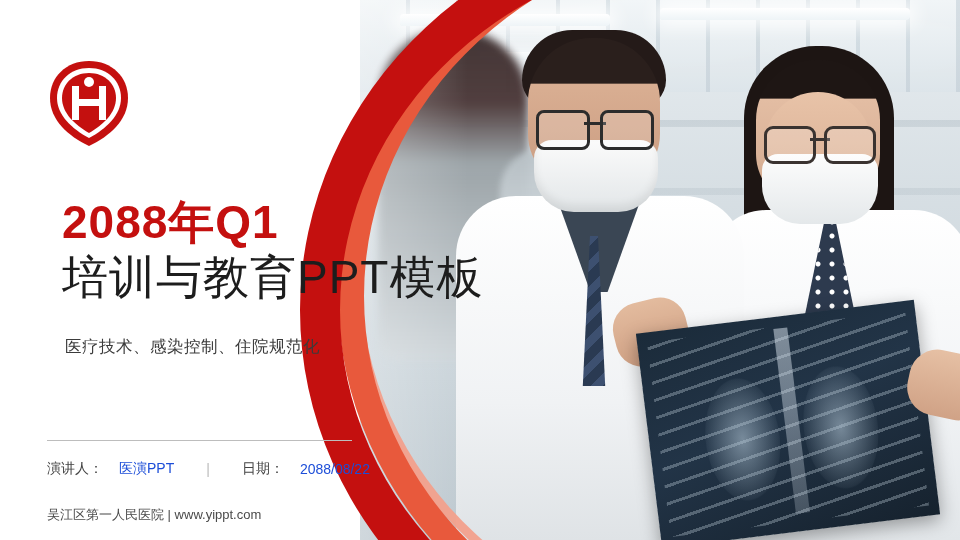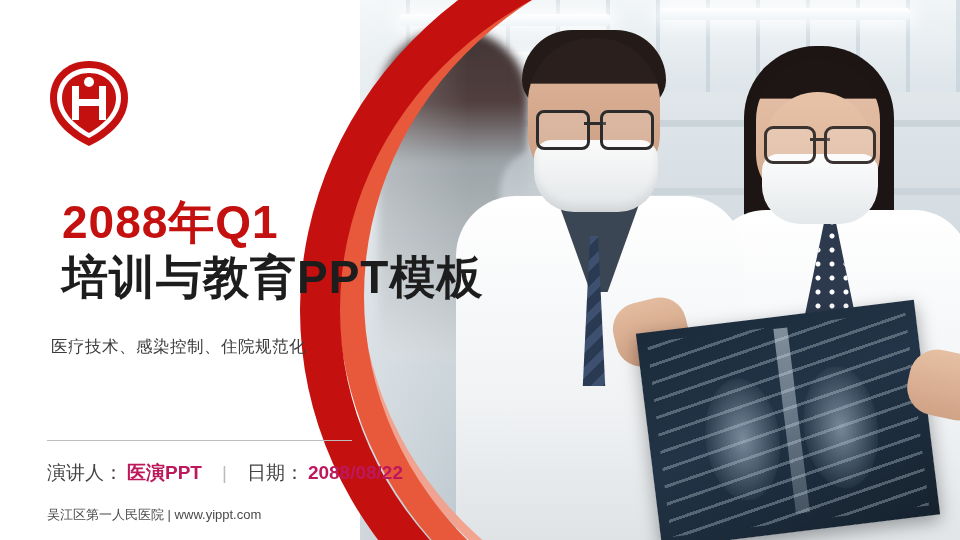--- a/index.html
+++ b/index.html
@@ -269,38 +269,38 @@
     position: absolute;
     left: 46px; top: 58px;
     width: 86px; height: 90px;
   }
   .title-block { position: absolute; left: 46px; top: 196px; width: 470px; margin-left: 16px; }
   .title-1 {
     font-size: 46px; font-weight: bold; color: #c4100f; letter-spacing: 1px;
     line-height: 1.15; margin: 0;
   }
   .title-2 {
-    font-size: 46px; font-weight: bold; color: #1d1d1d; letter-spacing: 1px;
+    font-size: 46px; font-weight: normal; color: #1d1d1d; letter-spacing: 1px;
     line-height: 1.15; margin: 2px 0 0 0;
   }
   .subtitle {
-    position: absolute; left: 51px; top: 336px;
+    position: absolute; left: 65px; top: 336px;
     font-size: 16.5px; color: #3b3b3b; letter-spacing: .5px;
   }
   .rule {
     position: absolute; left: 47px; top: 440px; width: 305px; height: 1px;
     background: #bdbdbd;
   }
   .meta {
     position: absolute; left: 47px; top: 460px;
-    font-size: 19px; color: #333333;
-    display: flex; align-items: center; gap: 4px;
+    font-size: 14px; color: #333333;
+    display: flex; align-items: center; gap: 16px;
   }
   .meta .label { color: #444; }
-  .meta .value { font-weight: bold; color: #be185d; text-align: center; }
+  .meta .value { font-weight: normal; color: #1d4ed8; text-align: center; }
   .meta .sep { color: #bbbbbb; margin: 0 16px; }
   .footer {
     position: absolute; left: 47px; top: 506px;
     font-size: 13px; color: #4a4a4a;
   }
 </style>
 </head>
 <body>
 
 <div id="slide">

